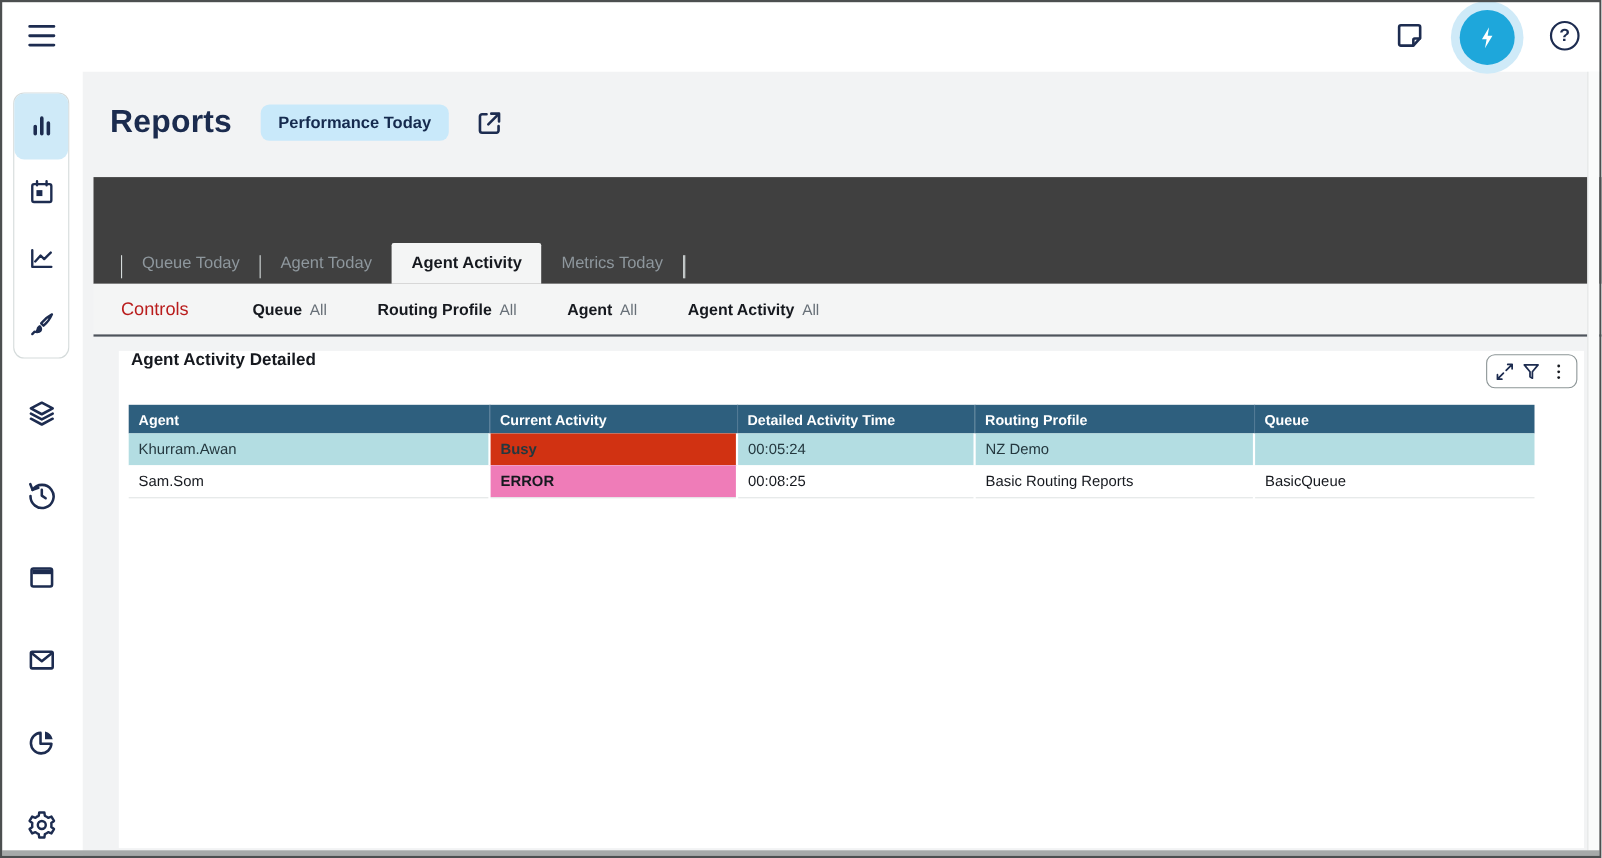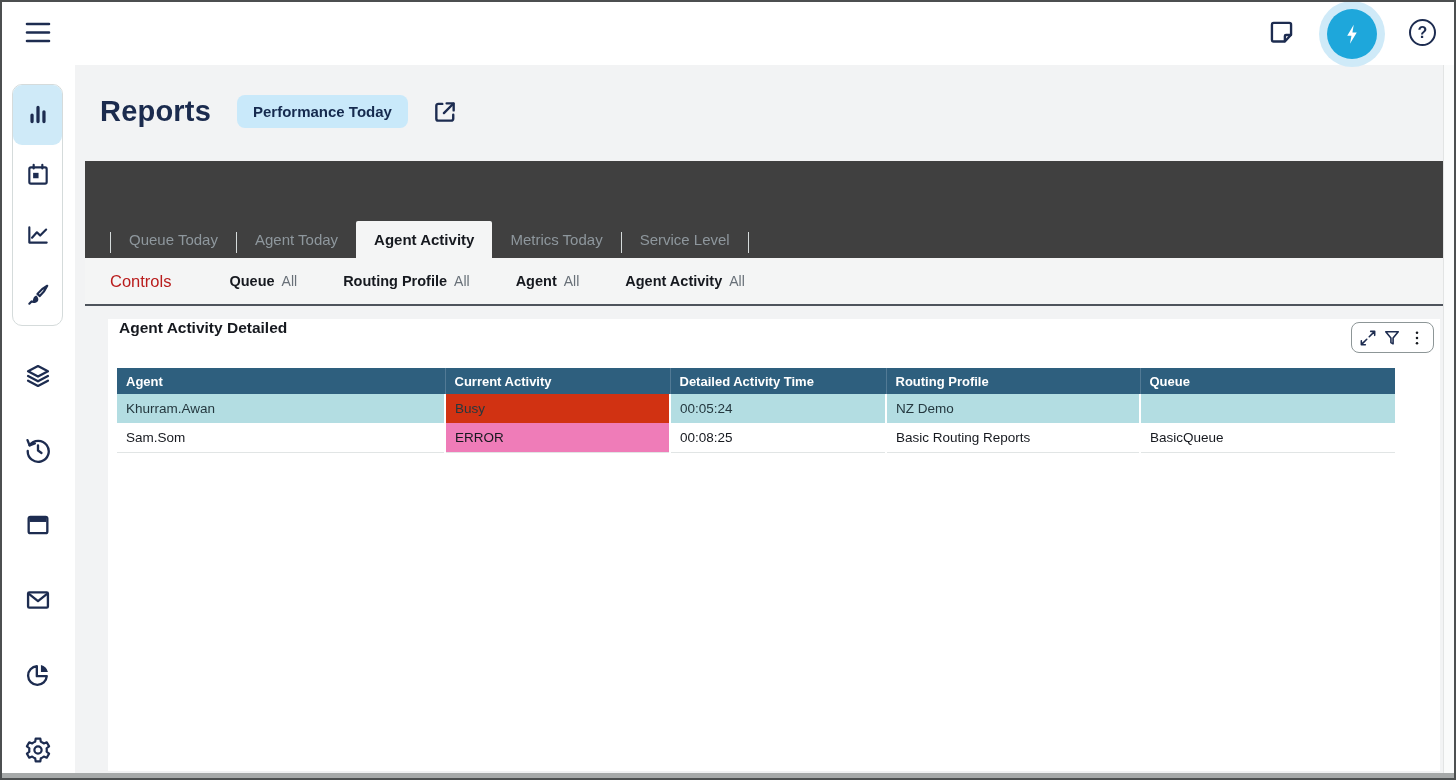--- a/index.html
+++ b/index.html
@@ -54,21 +54,21 @@
   .card-toolbar { position:absolute; right:6px; top:3px; width:83px; height:31px; background:#fff; border:1px solid #8d9697; border-radius:8px; display:flex; align-items:center; justify-content:space-around; padding:0 4px; }
   .tool-btn { width:20px; height:20px; display:flex; align-items:center; justify-content:center; cursor:pointer; }
 
   table.grid { position:absolute; left:9px; top:49px; border-collapse:collapse; table-layout:fixed; width:1278px; }
   .grid th { background:#2e5f7e; color:#ffffff; font-size:13px; font-weight:bold; text-align:left; height:26px; padding:0 0 0 9px; border-right:1px solid #527a95; }
   .grid th:last-child { border-right:none; }
   .grid td { font-size:13.5px; height:29px; padding:0 0 0 9px; border-right:2px solid #ffffff; }
   .grid td:last-child { border-right:none; }
   .grid tr.r0 td { color:#24383f; }
   .grid tr.r1 td { color:#16191f; border-bottom:1px solid #e1e5e5; }
-  .grid td.status { color:#ffffff; font-weight:normal; }
+  .grid td.status { color:#ffffff; font-weight:bold; }
 
   
   .vscroll { position:absolute; top:65px; right:2px; bottom:7px; width:11px; background:#fafbfb; border-left:1px solid #e2e4e4; z-index:8; }
 
   svg.stroke { stroke:#1d2c50; fill:none; stroke-width:2; stroke-linecap:round; stroke-linejoin:round; }
 </style>
 </head>
 <body>
 
 <div class="window">
@@ -181,21 +181,20 @@
 
     <div class="band">
       <div class="tabs">
         <div class="tab-sep"></div>
         <div class="tab">Queue Today</div>
         <div class="tab-sep"></div>
         <div class="tab">Agent Today</div>
         <div class="tab active">Agent Activity</div>
         <div class="tab">Metrics Today</div>
         <div class="tab-sep"></div>
-        <div class="tab">Service Level</div>
         <div class="tab-sep"></div>
       </div>
     </div>
 
     <div class="controls">
       <div class="controls-label">Controls</div>
       <div class="filters">
         <div class="filter">
           <span class="filter-name">Queue</span>
           <span class="filter-value">All</span>

